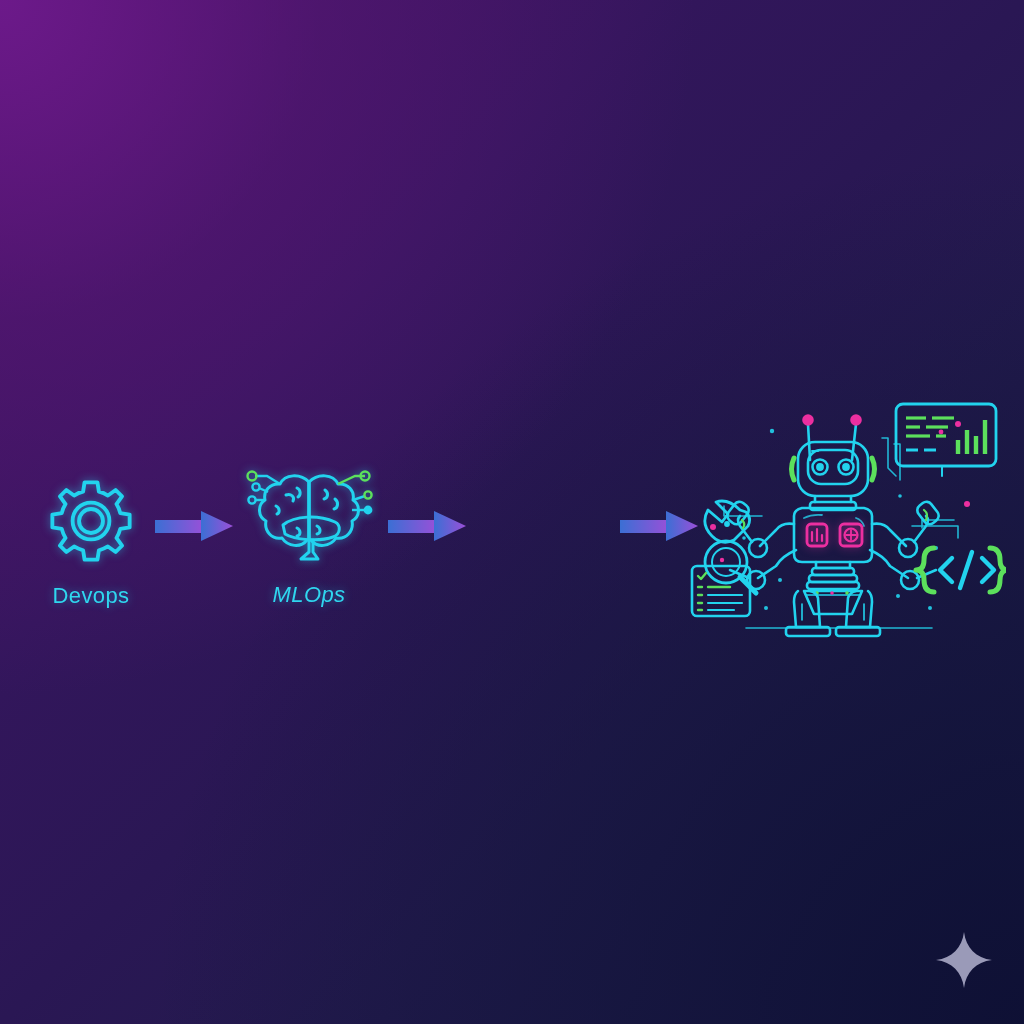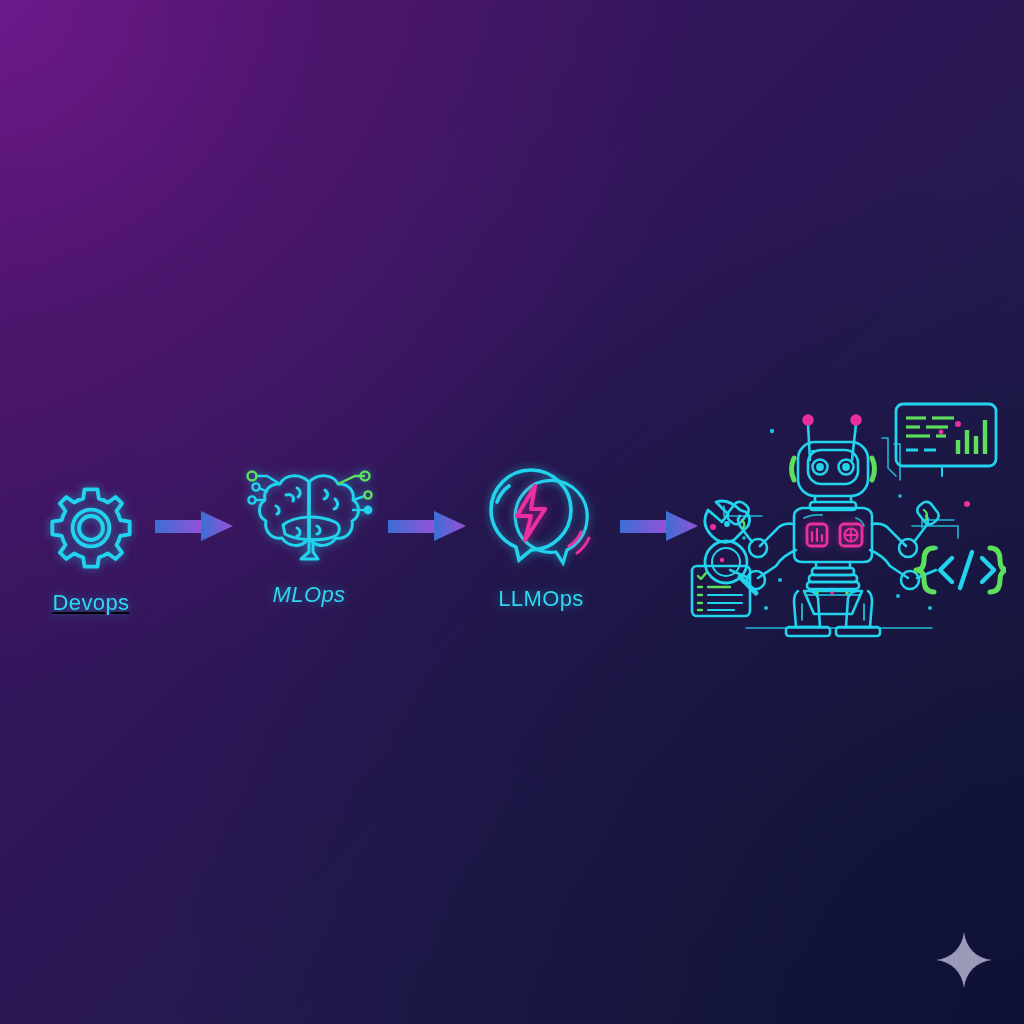--- a/index.html
+++ b/index.html
@@ -34,21 +34,21 @@
   .neon-c{filter:drop-shadow(0 0 4px rgba(34,211,238,0.55));}
   .neon-m{filter:drop-shadow(0 0 4px rgba(236,47,160,0.5));}
 </style>
 </head>
 <body>
 
 <div id="stage">
 
   <div class="row">
 
-    <div class="stage-item" style="left:20px;top:92px;width:142px;text-decoration:underline;">
+    <div class="stage-item" style="left:20px;top:85px;width:142px;">
       <span class="icon-wrap neon-c">
         <svg width="92" height="92" viewBox="0 0 100 100" fill="none">
           <g stroke="#22d3ee" stroke-width="4.2" stroke-linejoin="round" stroke-linecap="round">
             <path d="M50 8 L57 8 L58.6 18.2 A33 33 0 0 1 68.4 22.3 L76.8 16.3 L83.7 23.2 L77.7 31.6
                      A33 33 0 0 1 81.8 41.4 L92 43 L92 57 L81.8 58.6 A33 33 0 0 1 77.7 68.4
                      L83.7 76.8 L76.8 83.7 L68.4 77.7 A33 33 0 0 1 58.6 81.8 L57 92 L43 92
                      L41.4 81.8 A33 33 0 0 1 31.6 77.7 L23.2 83.7 L16.3 76.8 L22.3 68.4
                      A33 33 0 0 1 18.2 58.6 L8 57 L8 43 L18.2 41.4 A33 33 0 0 1 22.3 31.6
                      L16.3 23.2 L23.2 16.3 L31.6 22.3 A33 33 0 0 1 41.4 18.2 L43 8 Z"></path>
             <circle cx="50" cy="50" r="20"></circle>
@@ -122,41 +122,20 @@
               <stop offset="100%" stop-color="#9b4fd8"></stop>
           </linearGradient>
         </defs>
         <g>
           <rect x="0" y="12" width="50" height="13" fill="url(#ag2)"></rect>
           <polygon points="46,3 78,18 46,33" fill="url(#ag2)"></polygon>
         </g>
       </svg>
     </div>
 
-    <div class="stage-item" style="left:470px;top:72px;width:142px;">
-      <span class="icon-wrap">
-        <svg width="116" height="108" viewBox="0 0 116 108" fill="none">
-          <g stroke="#22d3ee" stroke-width="3.2" stroke-linecap="round" fill="none" class="neon-c">
-            <path d="M104 58 A36 36 0 1 0 73 90 L80 101 L84 88 A36 36 0 0 0 104 58 Z"></path>
-          </g>
-          <g stroke="#ec2fa0" stroke-width="3" stroke-linecap="round" fill="none" class="neon-m">
-            <path d="M86 84 A30 30 0 0 0 98 70"></path>
-            <path d="M94 91 A37 37 0 0 0 106 76"></path>
-          </g>
-          <g stroke="#22d3ee" stroke-width="3.6" stroke-linecap="round" fill="none" class="neon-c">
-            <path d="M8 48 A40 40 0 1 1 48 88 L36 98 L33 85 A40 40 0 0 1 8 48 Z"></path>
-            <path d="M14 40 A34 34 0 0 1 26 24"></path>
-          </g>
-          <g stroke="#ec2fa0" stroke-width="4" stroke-linejoin="round" stroke-linecap="round" fill="none" class="neon-m">
-            <path d="M52 24 L34 54 L48 54 L42 78 L62 47 L48 47 Z"></path>
-          </g>
-        </svg>
-      </span>
-      <span class="label">LLMOps</span>
-    </div>
 
     <div class="arrow" style="left:620px;top:118px;">
       <svg width="80" height="36" viewBox="0 0 80 36">
         <defs>
           <linearGradient id="ag3" x1="0" y1="0" x2="1" y2="0">
             <stop offset="0%" stop-color="#3b6fd4"></stop>
               <stop offset="100%" stop-color="#9b4fd8"></stop>
           </linearGradient>
         </defs>
         <g>

